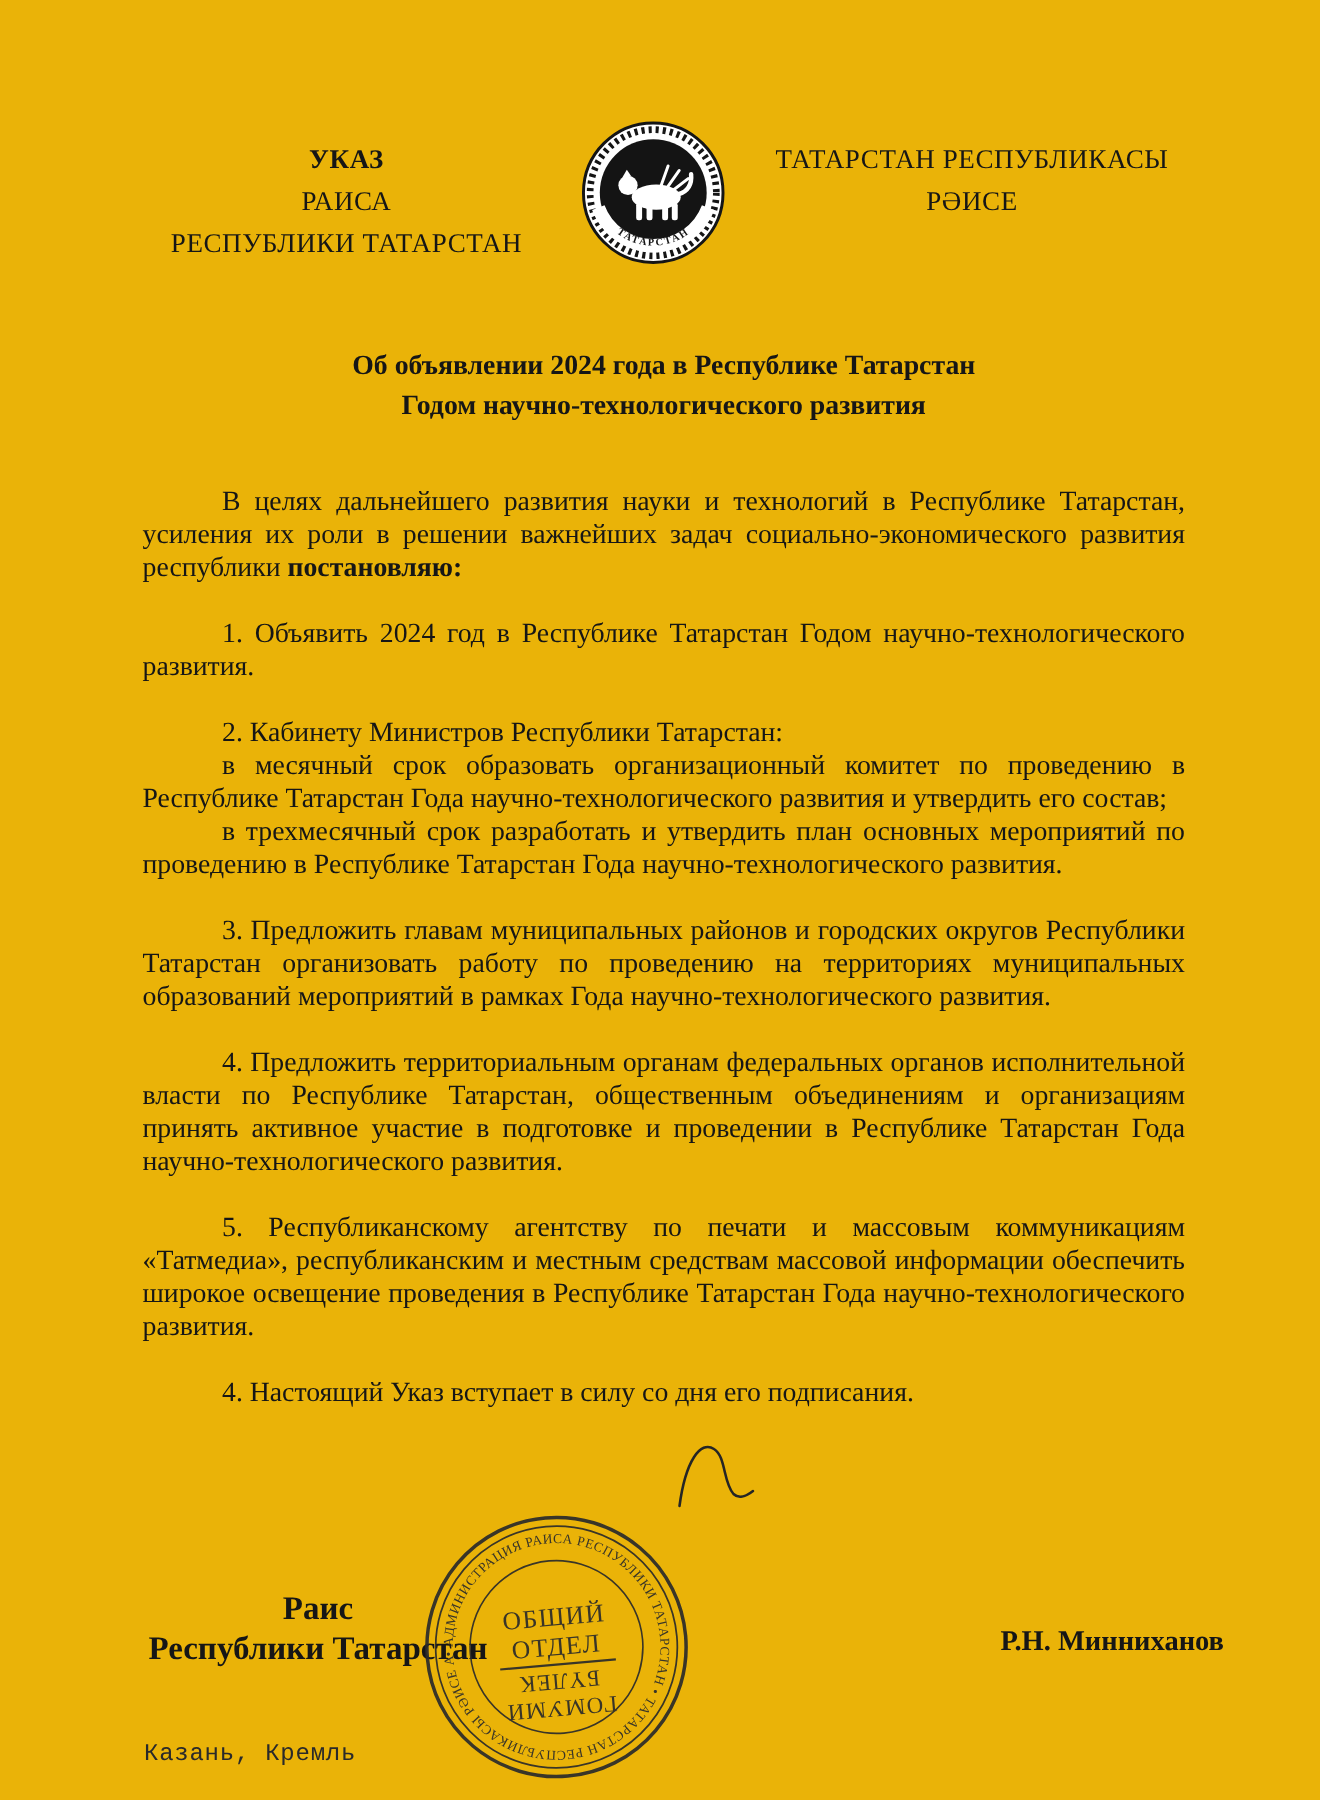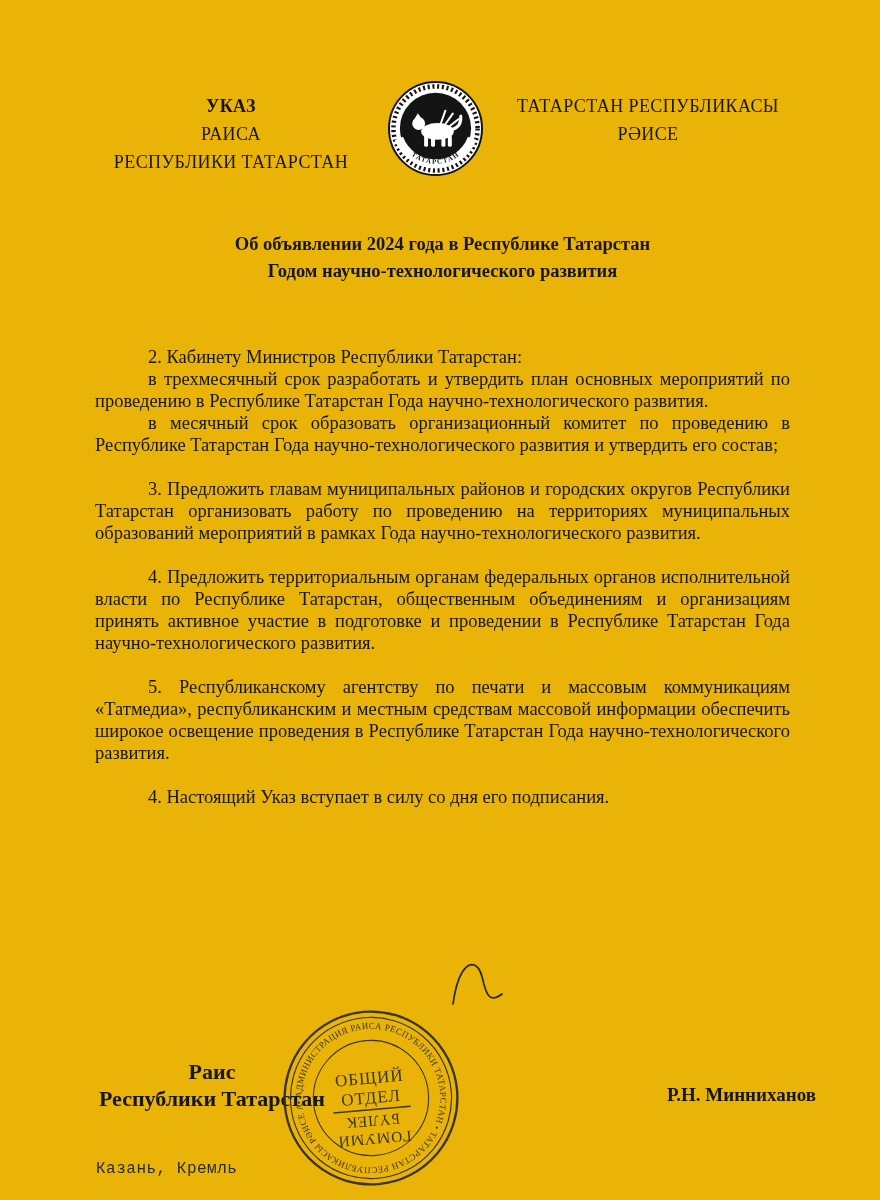--- a/index.html
+++ b/index.html
@@ -100,23 +100,25 @@
       <div>РӘИСЕ</div>
     </div>
   </header>
 
   <div class="doc-title">
     <div>Об объявлении 2024 года в Республике Татарстан</div>
     <div>Годом научно-технологического развития</div>
   </div>
 
   <div class="body-block">
+    <p class="para"><span>В целях дальнейшего развития науки и технологий в Республике Татарстан, усиления их роли в решении важнейших задач социально-экономического развития республики</span> <b>постановляю:</b></p>
+    <p class="para gap">1. Объявить 2024 год в Республике Татарстан Годом научно-технологического развития.</p>
     <p class="para gap">2. Кабинету Министров Республики Татарстан:</p>
+    <p class="para">в месячный срок образовать организационный комитет по проведению в Республике Татарстан Года научно-технологического развития и утвердить его состав;</p>
     <p class="para">в трехмесячный срок разработать и утвердить план основных мероприятий по проведению в Республике Татарстан Года научно-технологического развития.</p>
-    <p class="para">в месячный срок образовать организационный комитет по проведению в Республике Татарстан Года научно-технологического развития и утвердить его состав;</p>
     <p class="para gap">3. Предложить главам муниципальных районов и городских округов Республики Татарстан организовать работу по проведению на территориях муниципальных образований мероприятий в рамках Года научно-технологического развития.</p>
     <p class="para gap">4. Предложить территориальным органам федеральных органов исполнительной власти по Республике Татарстан, общественным объединениям и организациям принять активное участие в подготовке и проведении в Республике Татарстан Года научно-технологического развития.</p>
     <p class="para gap">5. Республиканскому агентству по печати и массовым коммуникациям «Татмедиа», республиканским и местным средствам массовой информации обеспечить широкое освещение проведения в Республике Татарстан Года научно-технологического развития.</p>
     <p class="para gap">4. Настоящий Указ вступает в силу со дня его подписания.</p>
   </div>
 
   <div class="pen-mark">
     <svg viewBox="0 0 66 50" xmlns="http://www.w3.org/2000/svg">
       <path d="M 7 46 C 11 16, 21 2, 30 8 C 38 13, 36 30, 43 38 C 46 41, 51 40, 56 36" fill="none" stroke="#252525" stroke-width="1.7" stroke-linecap="round"></path>
     </svg>

